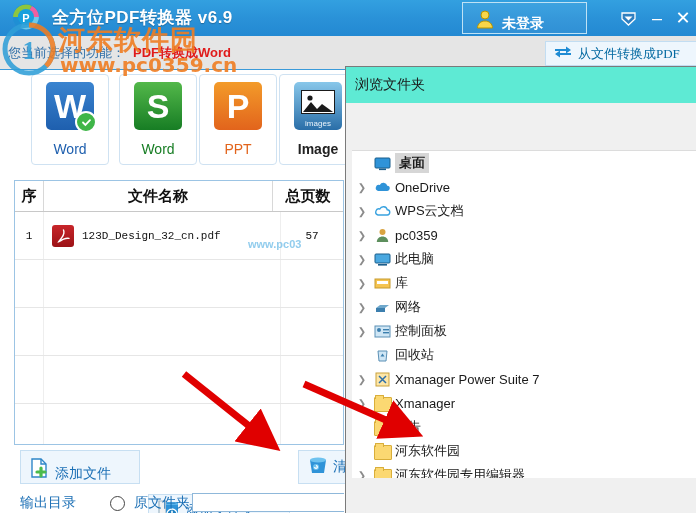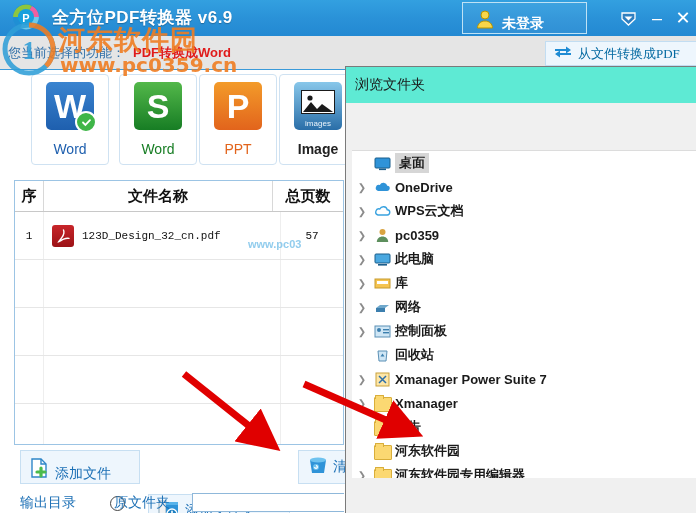--- a/index.html
+++ b/index.html
@@ -114,40 +114,40 @@
     font-family:"Liberation Serif","DejaVu Serif",serif;}
   .abtn.b1{left:6px;width:120px;align-items:flex-end;}
   .abtn.b2{left:134px;width:142px;margin-top:44px;}
   .abtn.b3{left:284px;width:60px;}
 
   
   .outrow{position:absolute;left:14px;top:492px;width:330px;height:21px;overflow:hidden;}
   .out-label{position:absolute;left:6px;top:2px;font-size:14px;color:#1b6fb5;white-space:nowrap;
     font-family:"Liberation Serif","DejaVu Serif",serif;}
   .radio{position:absolute;left:96px;top:4px;width:13px;height:13px;border:1px solid #444;border-radius:50%;background:#fff;}
-  .radio-lbl{position:absolute;left:100px;top:2px;font-size:14px;color:#1b6fb5;white-space:nowrap;}
+  .radio-lbl{position:absolute;left:120px;top:2px;font-size:14px;color:#1b6fb5;white-space:nowrap;}
   .out-input{position:absolute;left:178px;top:1px;width:166px;height:19px;border:1px solid #8fb8da;background:#fff;box-sizing:border-box;}
 
   
   .dlg{
     position:absolute;left:345px;top:66px;width:351px;height:447px;
     background:#f0f0f0;border-left:1px solid #7a7a7a;border-top:1px solid #7a7a7a;
     box-sizing:border-box;overflow:hidden;
   }
   .dlg-head{position:absolute;left:0;top:0;width:351px;height:36px;background:#5eead4;}
   .dlg-title{position:absolute;left:9px;top:9px;font-size:14px;color:#1a1a1a;white-space:nowrap;}
   .dlg-body{position:absolute;left:0;top:36px;width:351px;height:411px;background:#f0f0f0;}
   .tree{
     position:absolute;left:6px;top:83px;width:345px;height:328px;
     background:#fff;border-top:1px solid #dcdcdc;box-sizing:border-box;overflow:hidden;
   }
   .titem{height:24px;display:flex;align-items:center;gap:4px;padding-left:2px;cursor:pointer;white-space:nowrap;}
   .titem .chev{width:16px;flex:0 0 16px;text-align:center;color:#8b8b8b;font-size:10px;}
   .titem .ico{width:17px;height:17px;flex:0 0 17px;position:relative;}
-  .titem .nm{font-size:13px;color:#1a1a1a;font-weight:bold;}
+  .titem .nm{font-size:13px;color:#1a1a1a;}
   .titem.sel .nm{background:#d6d6d6;padding:1px 4px;font-weight:bold;}
   .titem.sel{font-weight:bold;}
   .folder{width:16px;height:13px;background:#fbd872;border:1px solid #d9ae3a;border-radius:1px;position:absolute;top:2px;left:0;}
   .folder:before{content:"";position:absolute;left:0;top:-3px;width:7px;height:3px;background:#fbd872;border:1px solid #d9ae3a;border-bottom:none;border-radius:1px 1px 0 0;}
 
   
   .wm{position:absolute;pointer-events:none;}
   .wm-logo{left:2px;top:22px;width:54px;height:54px;opacity:.88;}
   .wm-text{left:58px;top:22px;font-size:27px;font-weight:bold;color:#ef7d22;opacity:.9;
     letter-spacing:1px;white-space:nowrap;font-family:"DejaVu Sans",sans-serif;}

